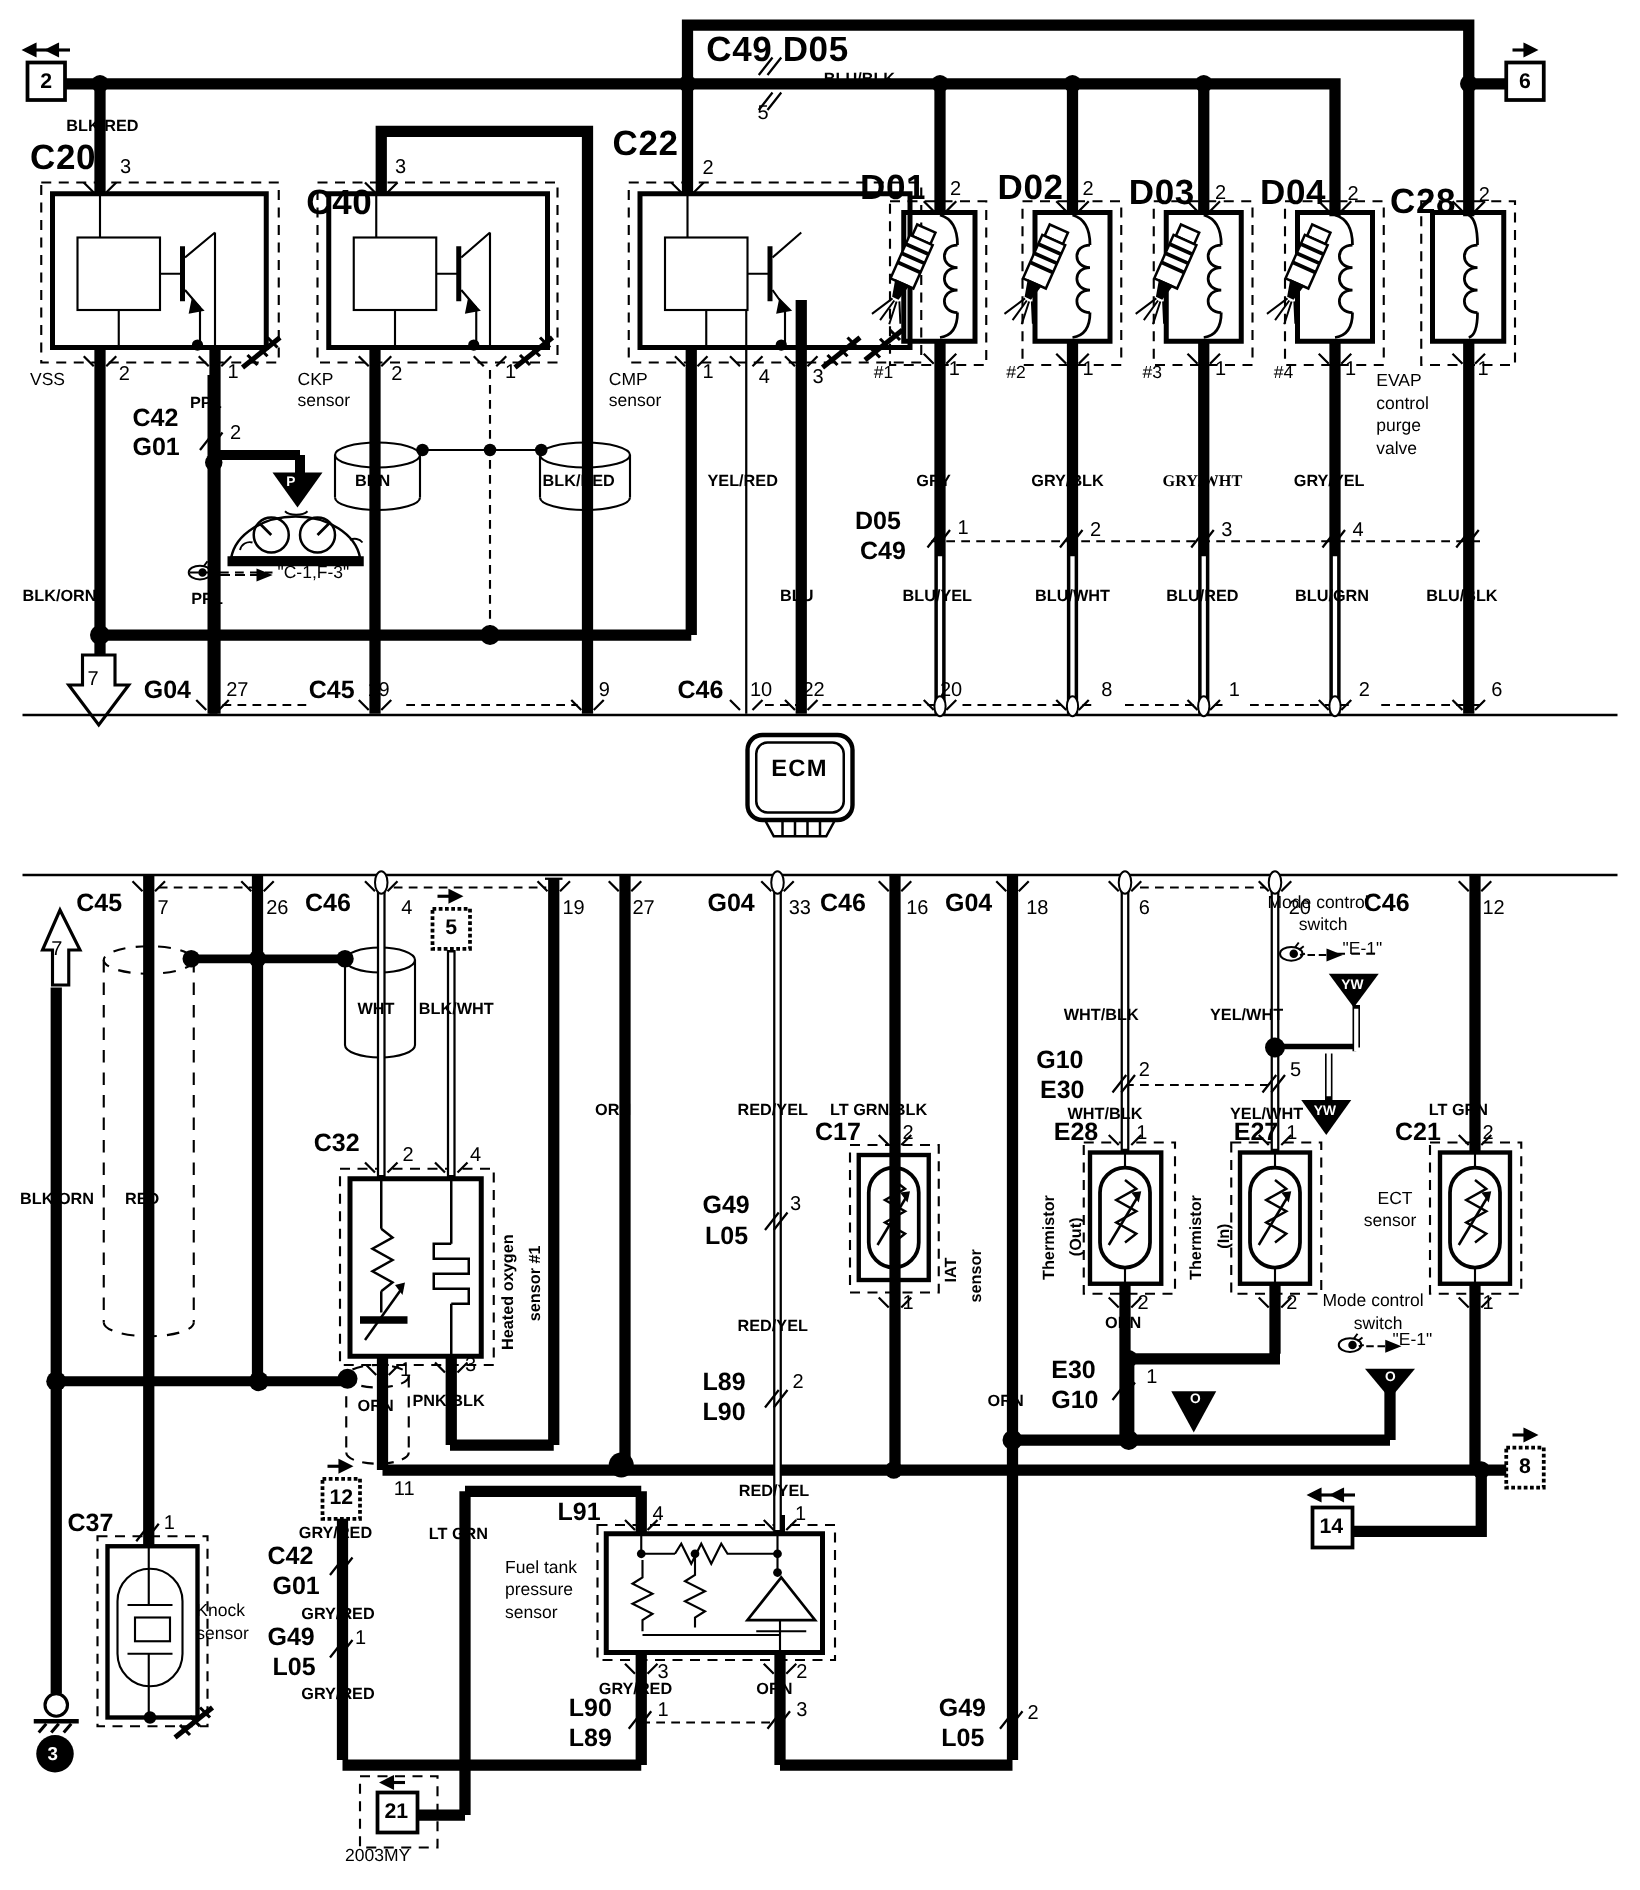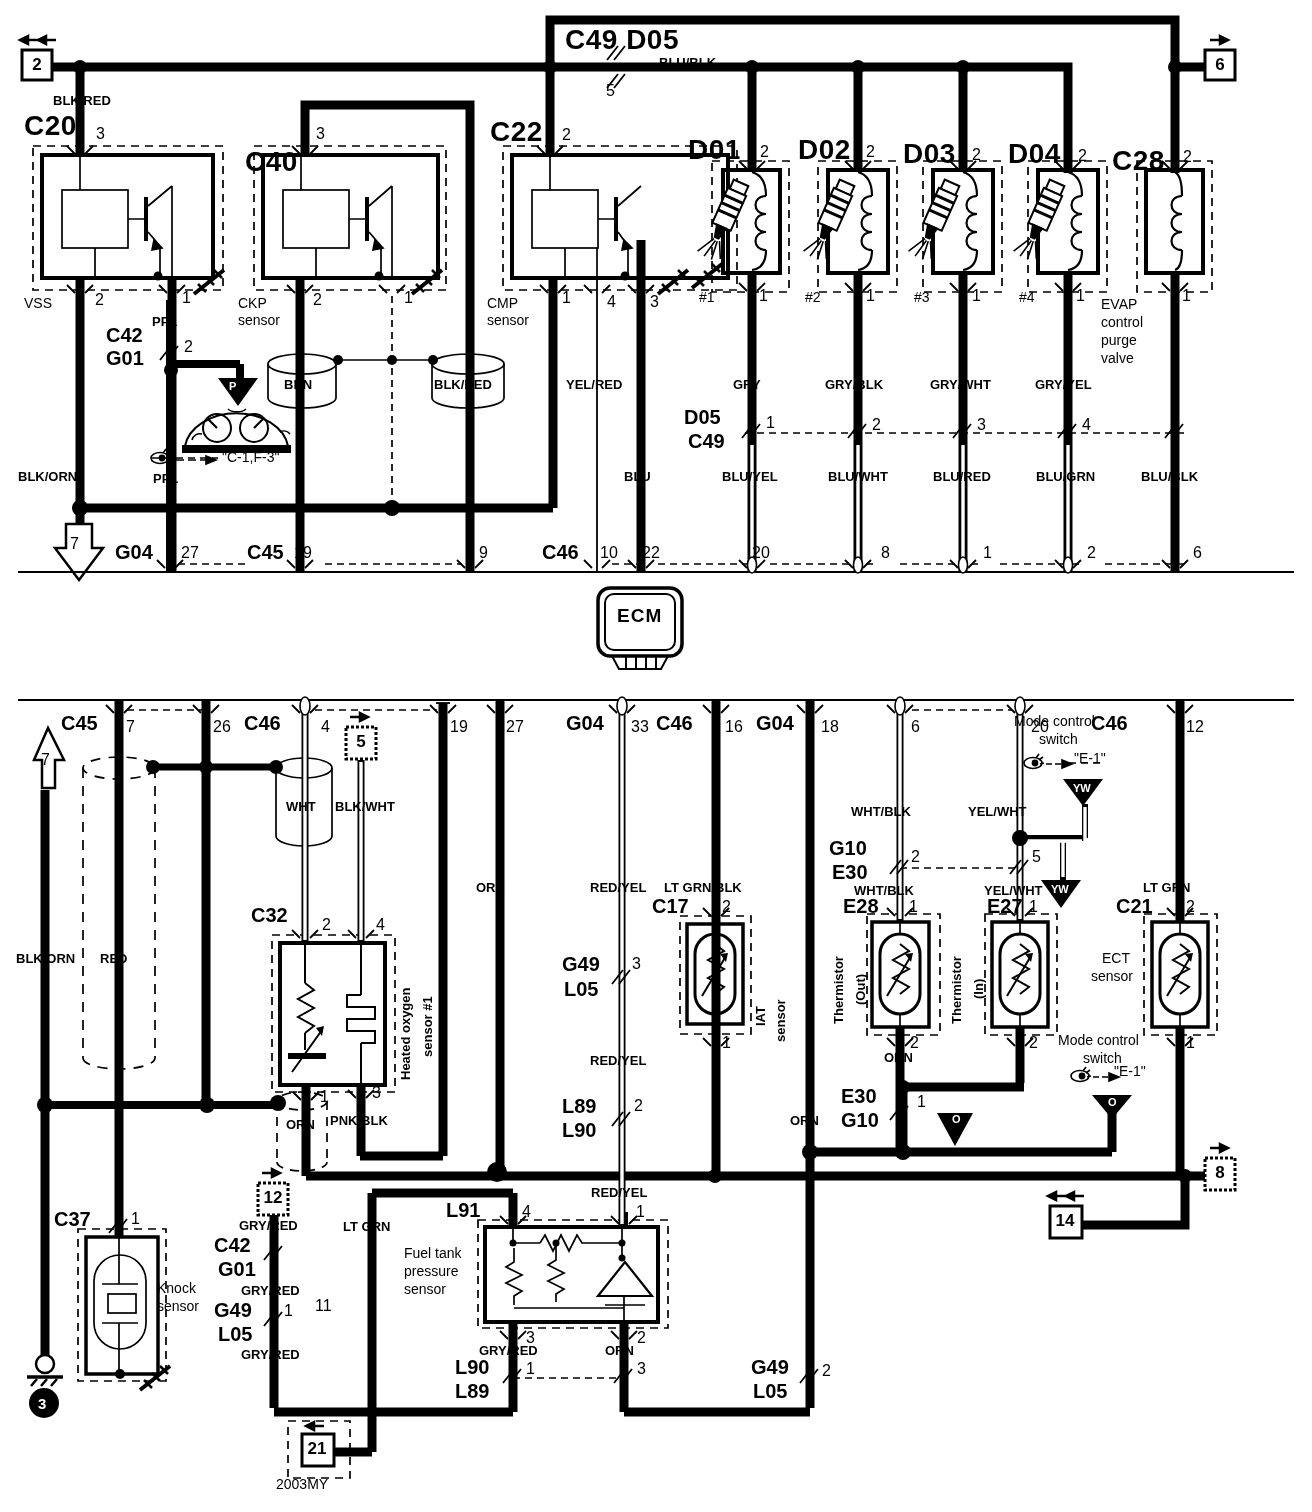--- a/index.html
+++ b/index.html
@@ -505,21 +505,21 @@
 </g>
 </svg>
 
 <div id="labels">
       <span class="lbl B" style="left: 22px; top: 56px;">2</span>
       <span class="lbl w" style="left: 53px; top: 94px;">BLK/RED</span>
       <span class="lbl C" style="left: 24px; top: 112px;">C20</span>
       <span class="lbl p" style="left: 96px; top: 126px;">3</span>
       <span class="lbl C" style="left: 245px; top: 112px; margin-top: 36px;">C40</span>
       <span class="lbl p" style="left: 316px; top: 126px;">3</span>
-      <span class="lbl C" style="left: 490px; top: 118px; text-align: right;">C22</span>
+      <span class="lbl C" style="left: 490px; top: 101px; text-align: right;">C22</span>
       <span class="lbl p" style="left: 562px; top: 127px;">2</span>
       <span class="lbl C" style="left: 688px; top: 136px;">D01</span>
       <span class="lbl p" style="left: 760px; top: 144px;">2</span>
       <span class="lbl C" style="left: 798px; top: 136px;">D02</span>
       <span class="lbl p" style="left: 866px; top: 144px;">2</span>
       <span class="lbl C" style="left: 903px; top: 140px;">D03</span>
       <span class="lbl p" style="left: 972px; top: 147px;">2</span>
       <span class="lbl C" style="left: 1008px; top: 140px;">D04</span>
       <span class="lbl p" style="left: 1078px; top: 148px;">2</span>
       <span class="lbl C" style="left: 1112px; top: 147px;">C28</span>
@@ -559,21 +559,21 @@
       <span class="lbl p" style="left: 184px; top: 339px;">2</span>
       <span class="lbl W" style="left: 229px; top: 381px;">P</span>
       <span class="lbl t" style="left: 222px; top: 450px;">"C-1,F-3"</span>
       <span class="lbl w" style="left: 284px; top: 378px;">BRN</span>
       <span class="lbl w" style="left: 434px; top: 378px;">BLK/RED</span>
       <span class="lbl w" style="left: 18px; top: 470px;">BLK/ORN</span>
       <span class="lbl w" style="left: 153px; top: 472px;">PPL</span>
       <span class="lbl w" style="left: 566px; top: 378px;">YEL/RED</span>
       <span class="lbl w" style="left: 733px; top: 378px;">GRY</span>
       <span class="lbl w" style="left: 825px; top: 378px;">GRY/BLK</span>
-      <span class="lbl w" style="left: 930px; top: 378px;">GRY/WHT</span>
+      <span class="lbl w" style="left: 930px; top: 378px; font-family: Liberation Serif, serif;">GRY/WHT</span>
       <span class="lbl w" style="left: 1035px; top: 378px;">GRY/YEL</span>
       <span class="lbl c" style="left: 684px; top: 407px;">D05</span>
       <span class="lbl c" style="left: 688px; top: 431px;">C49</span>
       <span class="lbl p" style="left: 766px; top: 415px;">1</span>
       <span class="lbl p" style="left: 872px; top: 417px;">2</span>
       <span class="lbl p" style="left: 977px; top: 417px;">3</span>
       <span class="lbl p" style="left: 1082px; top: 417px;">4</span>
       <span class="lbl w" style="left: 624px; top: 470px;">BLU</span>
       <span class="lbl w" style="left: 722px; top: 470px;">BLU/YEL</span>
       <span class="lbl w" style="left: 828px; top: 470px;">BLU/WHT</span>
@@ -676,21 +676,21 @@
       <span class="lbl B" style="left: 1205px; top: 1164px;">8</span>
       <span class="lbl B" style="left: 1050px; top: 1212px;">14</span>
       <span class="lbl c" style="left: 54px; top: 1209px;">C37</span>
       <span class="lbl p" style="left: 131px; top: 1211px;">1</span>
       <span class="lbl t" style="left: 157px; top: 1281px;">Knock</span>
       <span class="lbl t" style="left: 157px; top: 1299px;">sensor</span>
       <span class="lbl B" style="left: 258px; top: 1189px;">12</span>
       <span class="lbl w" style="left: 239px; top: 1219px;">GRY/RED</span>
       <span class="lbl c" style="left: 214px; top: 1235px;">C42</span>
       <span class="lbl c" style="left: 218px; top: 1259px;">G01</span>
-      <span class="lbl p" style="left: 279px; top: 1298px; padding-left: 36px;">11</span>
+      <span class="lbl p" style="left: 279px; top: 1184px; padding-left: 36px;">11</span>
       <span class="lbl w" style="left: 241px; top: 1284px;">GRY/RED</span>
       <span class="lbl c" style="left: 214px; top: 1300px;">G49</span>
       <span class="lbl c" style="left: 218px; top: 1324px;">L05</span>
       <span class="lbl p" style="left: 284px; top: 1303px;">1</span>
       <span class="lbl w" style="left: 241px; top: 1348px;">GRY/RED</span>
       <span class="lbl w" style="left: 343px; top: 1220px;">LT GRN</span>
       <span class="lbl c" style="left: 446px; top: 1200px;">L91</span>
       <span class="lbl p" style="left: 522px; top: 1204px;">4</span>
       <span class="lbl w" style="left: 591px; top: 1186px;">RED/YEL</span>
       <span class="lbl p" style="left: 636px; top: 1204px;">1</span>

